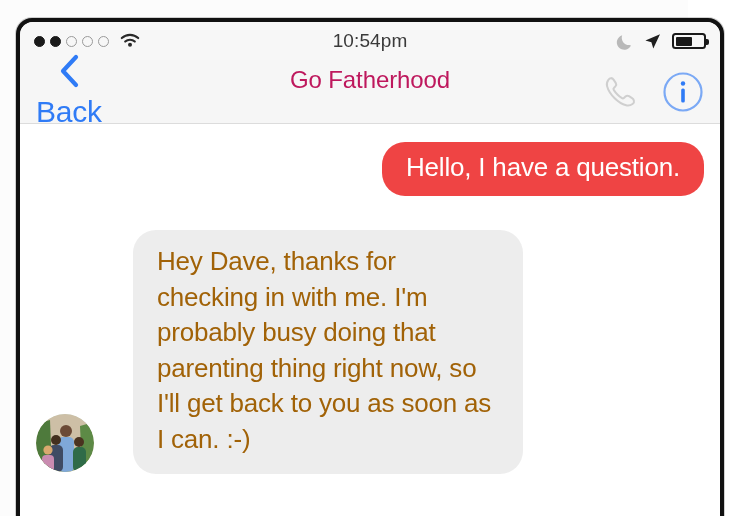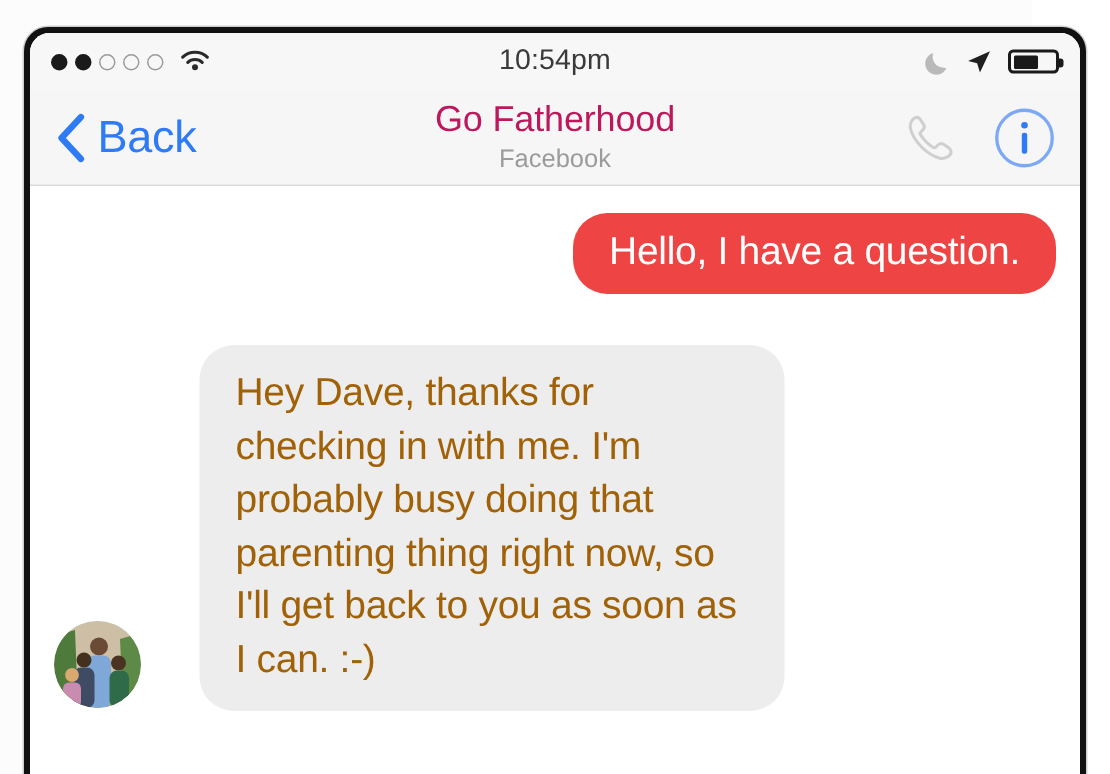--- a/index.html
+++ b/index.html
@@ -138,20 +138,21 @@
     align-items: center;
     padding: 0 16px;
   }
 
   .nav-back {
     display: flex;
     align-items: center;
     gap: 7px;
     cursor: pointer;
     z-index: 2;
+    flex-direction: column;
   }
 
   .chevron-left { display: block; }
 
   .nav-back-label {
     font-size: 30px;
     color: #2f7bf6;
     letter-spacing: -0.2px;
   }
 
@@ -285,21 +286,20 @@
 
         <div class="nav-back">
           <svg class="chevron-left" width="22" height="34" viewBox="0 0 22 34">
             <path d="M18 3 5 17l13 14" stroke="#2f7bf6" stroke-width="4.2" fill="none" stroke-linecap="round" stroke-linejoin="round"></path>
           </svg>
           <span class="nav-back-label">Back</span>
         </div>
 
         <div class="nav-title-block">
           <div class="nav-title">Go Fatherhood</div>
-          <div class="nav-subtitle">Facebook</div>
         </div>
 
         <div class="nav-actions">
           <svg class="phone-icon" width="40" height="40" viewBox="0 0 40 40">
             <path d="M11.8 6.5c-1.3-.4-2.6.2-3.4 1.3-1.3 1.8-2 4.1-1.3 6.5 1 3.7 3.6 8 7.3 11.7 3.7 3.7 8 6.3 11.7 7.3 2.4.7 4.7 0 6.5-1.3 1.1-.8 1.7-2.1 1.3-3.4-.3-1-1-1.8-1.9-2.4l-3-2c-1.1-.7-2.5-.6-3.5.3l-1.6 1.5c-.5.5-1.3.6-1.9.2-1.6-1-3.2-2.3-4.6-3.7-1.4-1.4-2.7-3-3.7-4.6-.4-.6-.3-1.4.2-1.9l1.5-1.6c.9-1 1-2.4.3-3.5l-2-3c-.6-.9-1.4-1.6-2.4-1.9z" fill="none" stroke="#cfcfcf" stroke-width="2"></path>
           </svg>
           <svg class="info-icon" width="42" height="42" viewBox="0 0 42 42">
             <circle cx="21" cy="21" r="18.5" fill="none" stroke="#7ba9f5" stroke-width="2.2"></circle>
             <circle cx="21" cy="12.5" r="2.2" fill="#2f7bf6"></circle>
             <rect x="19.2" y="17.5" width="3.6" height="14" rx="1.5" fill="#2f7bf6"></rect>

